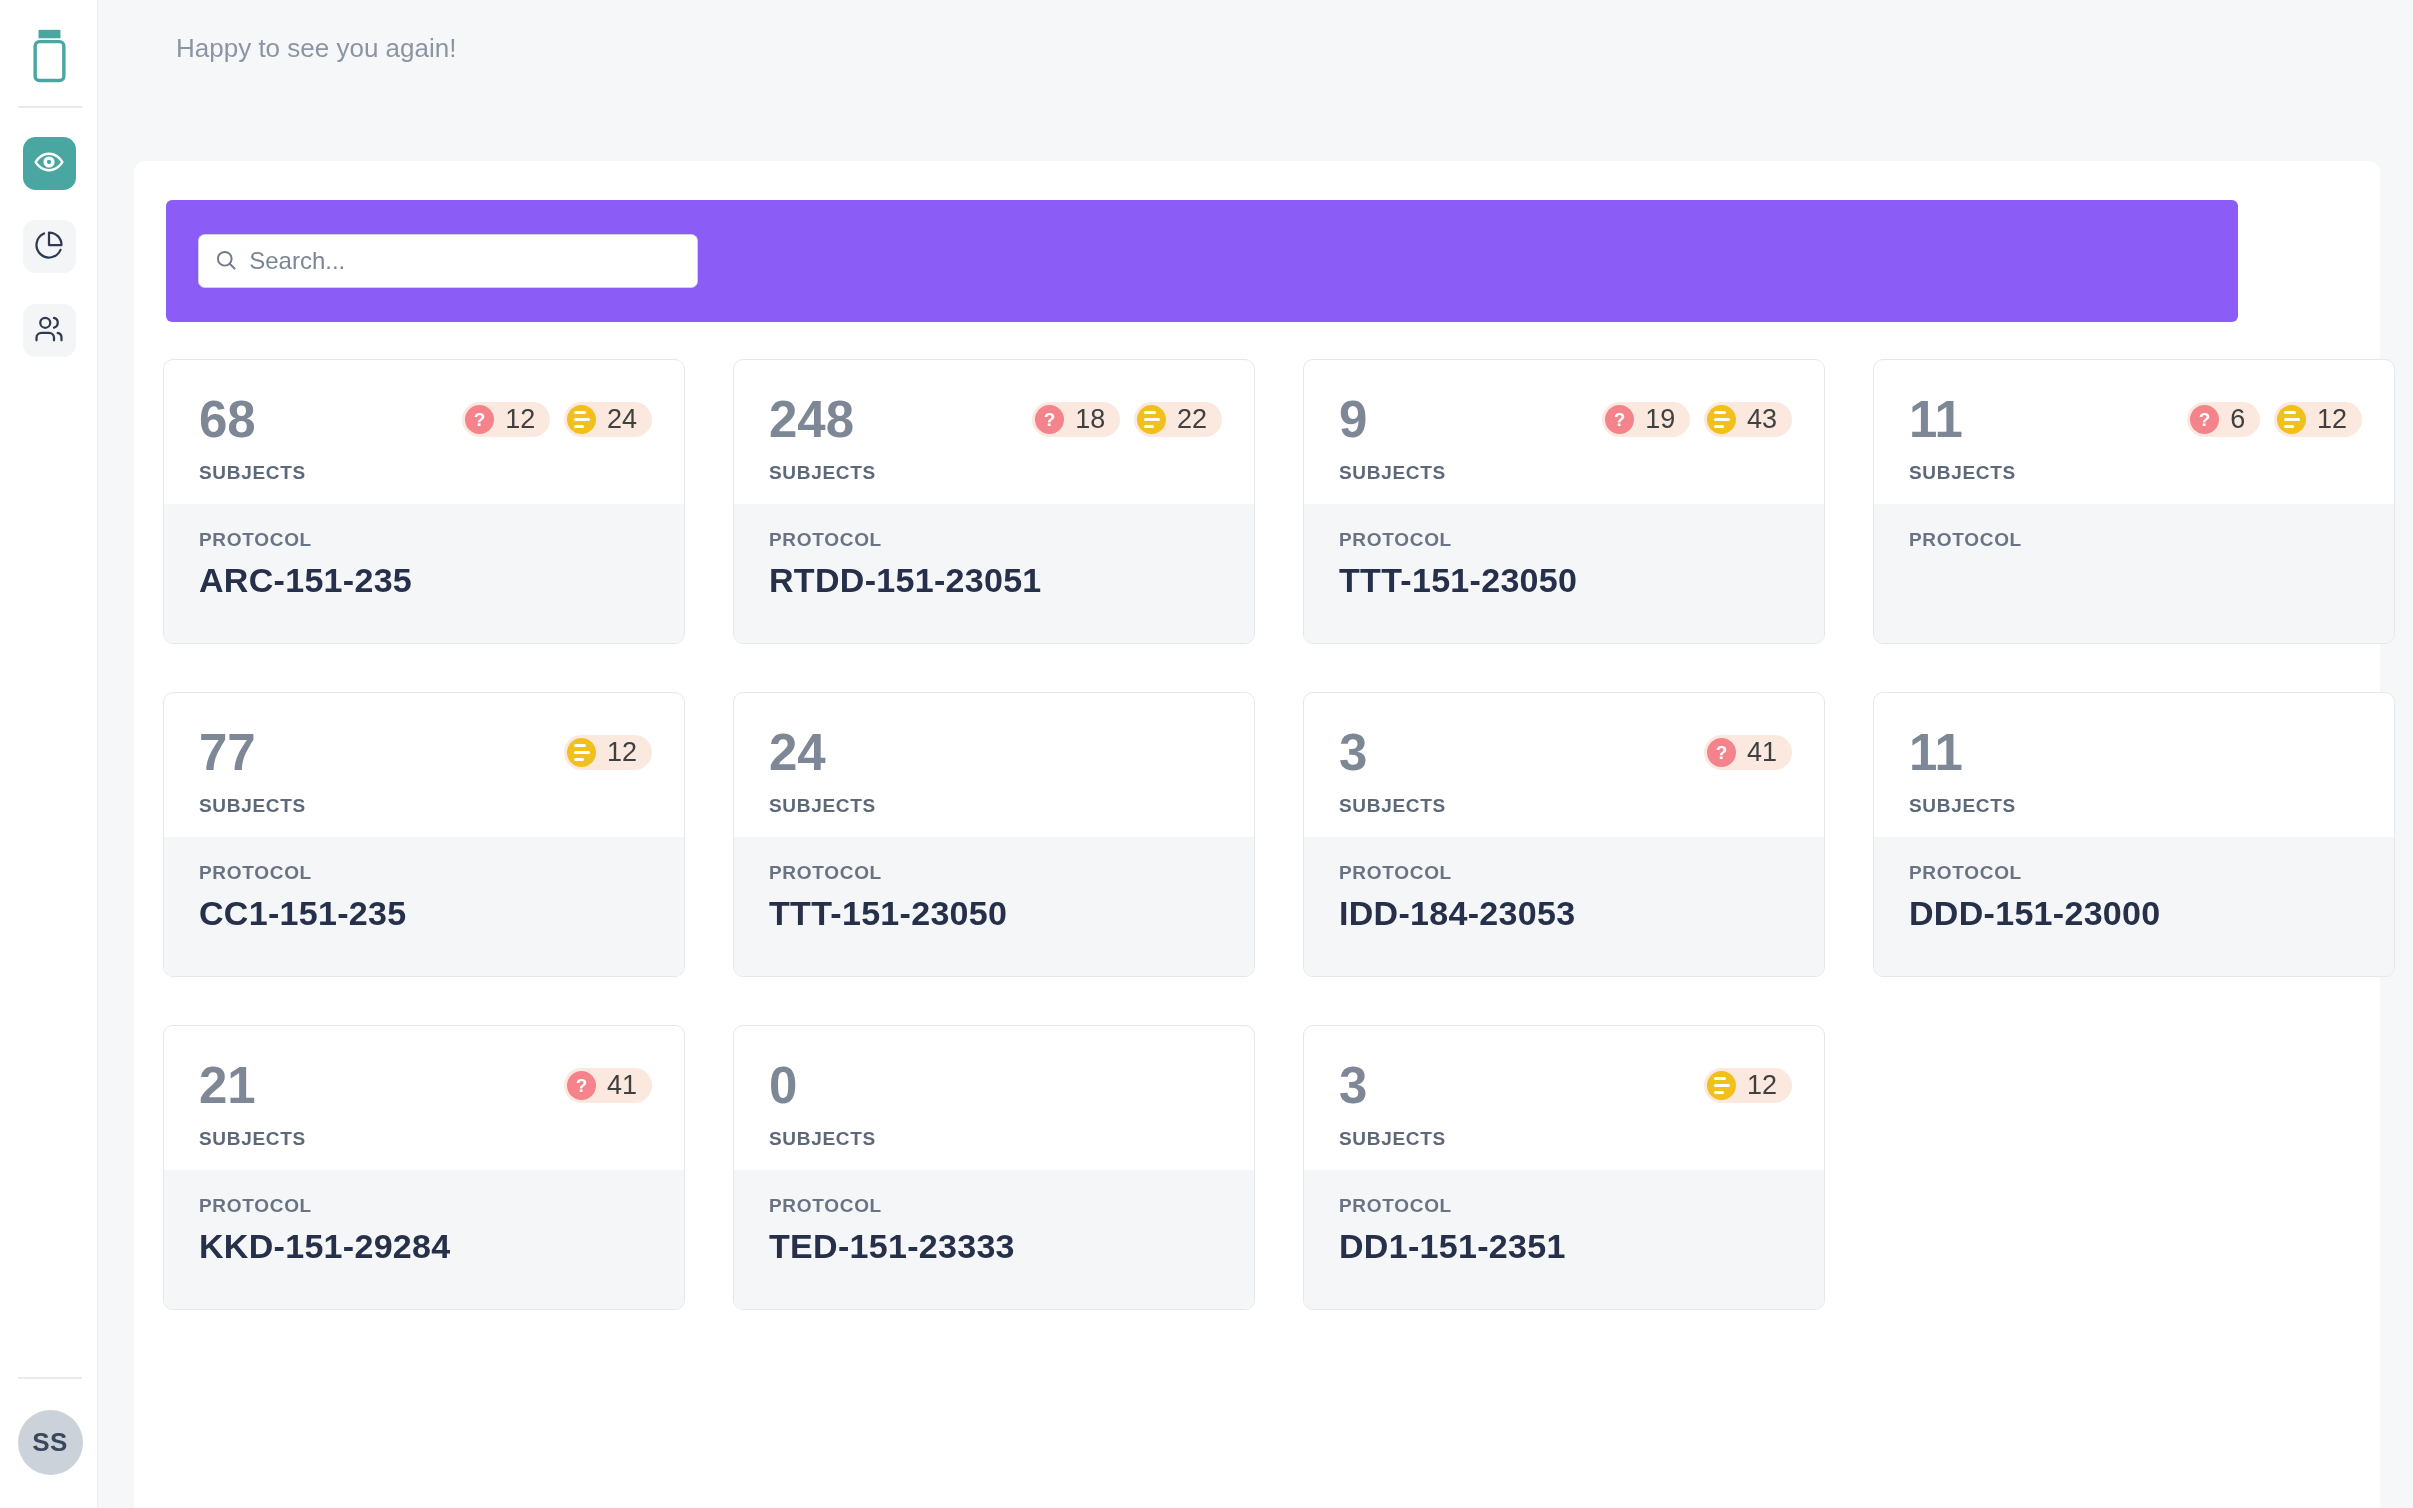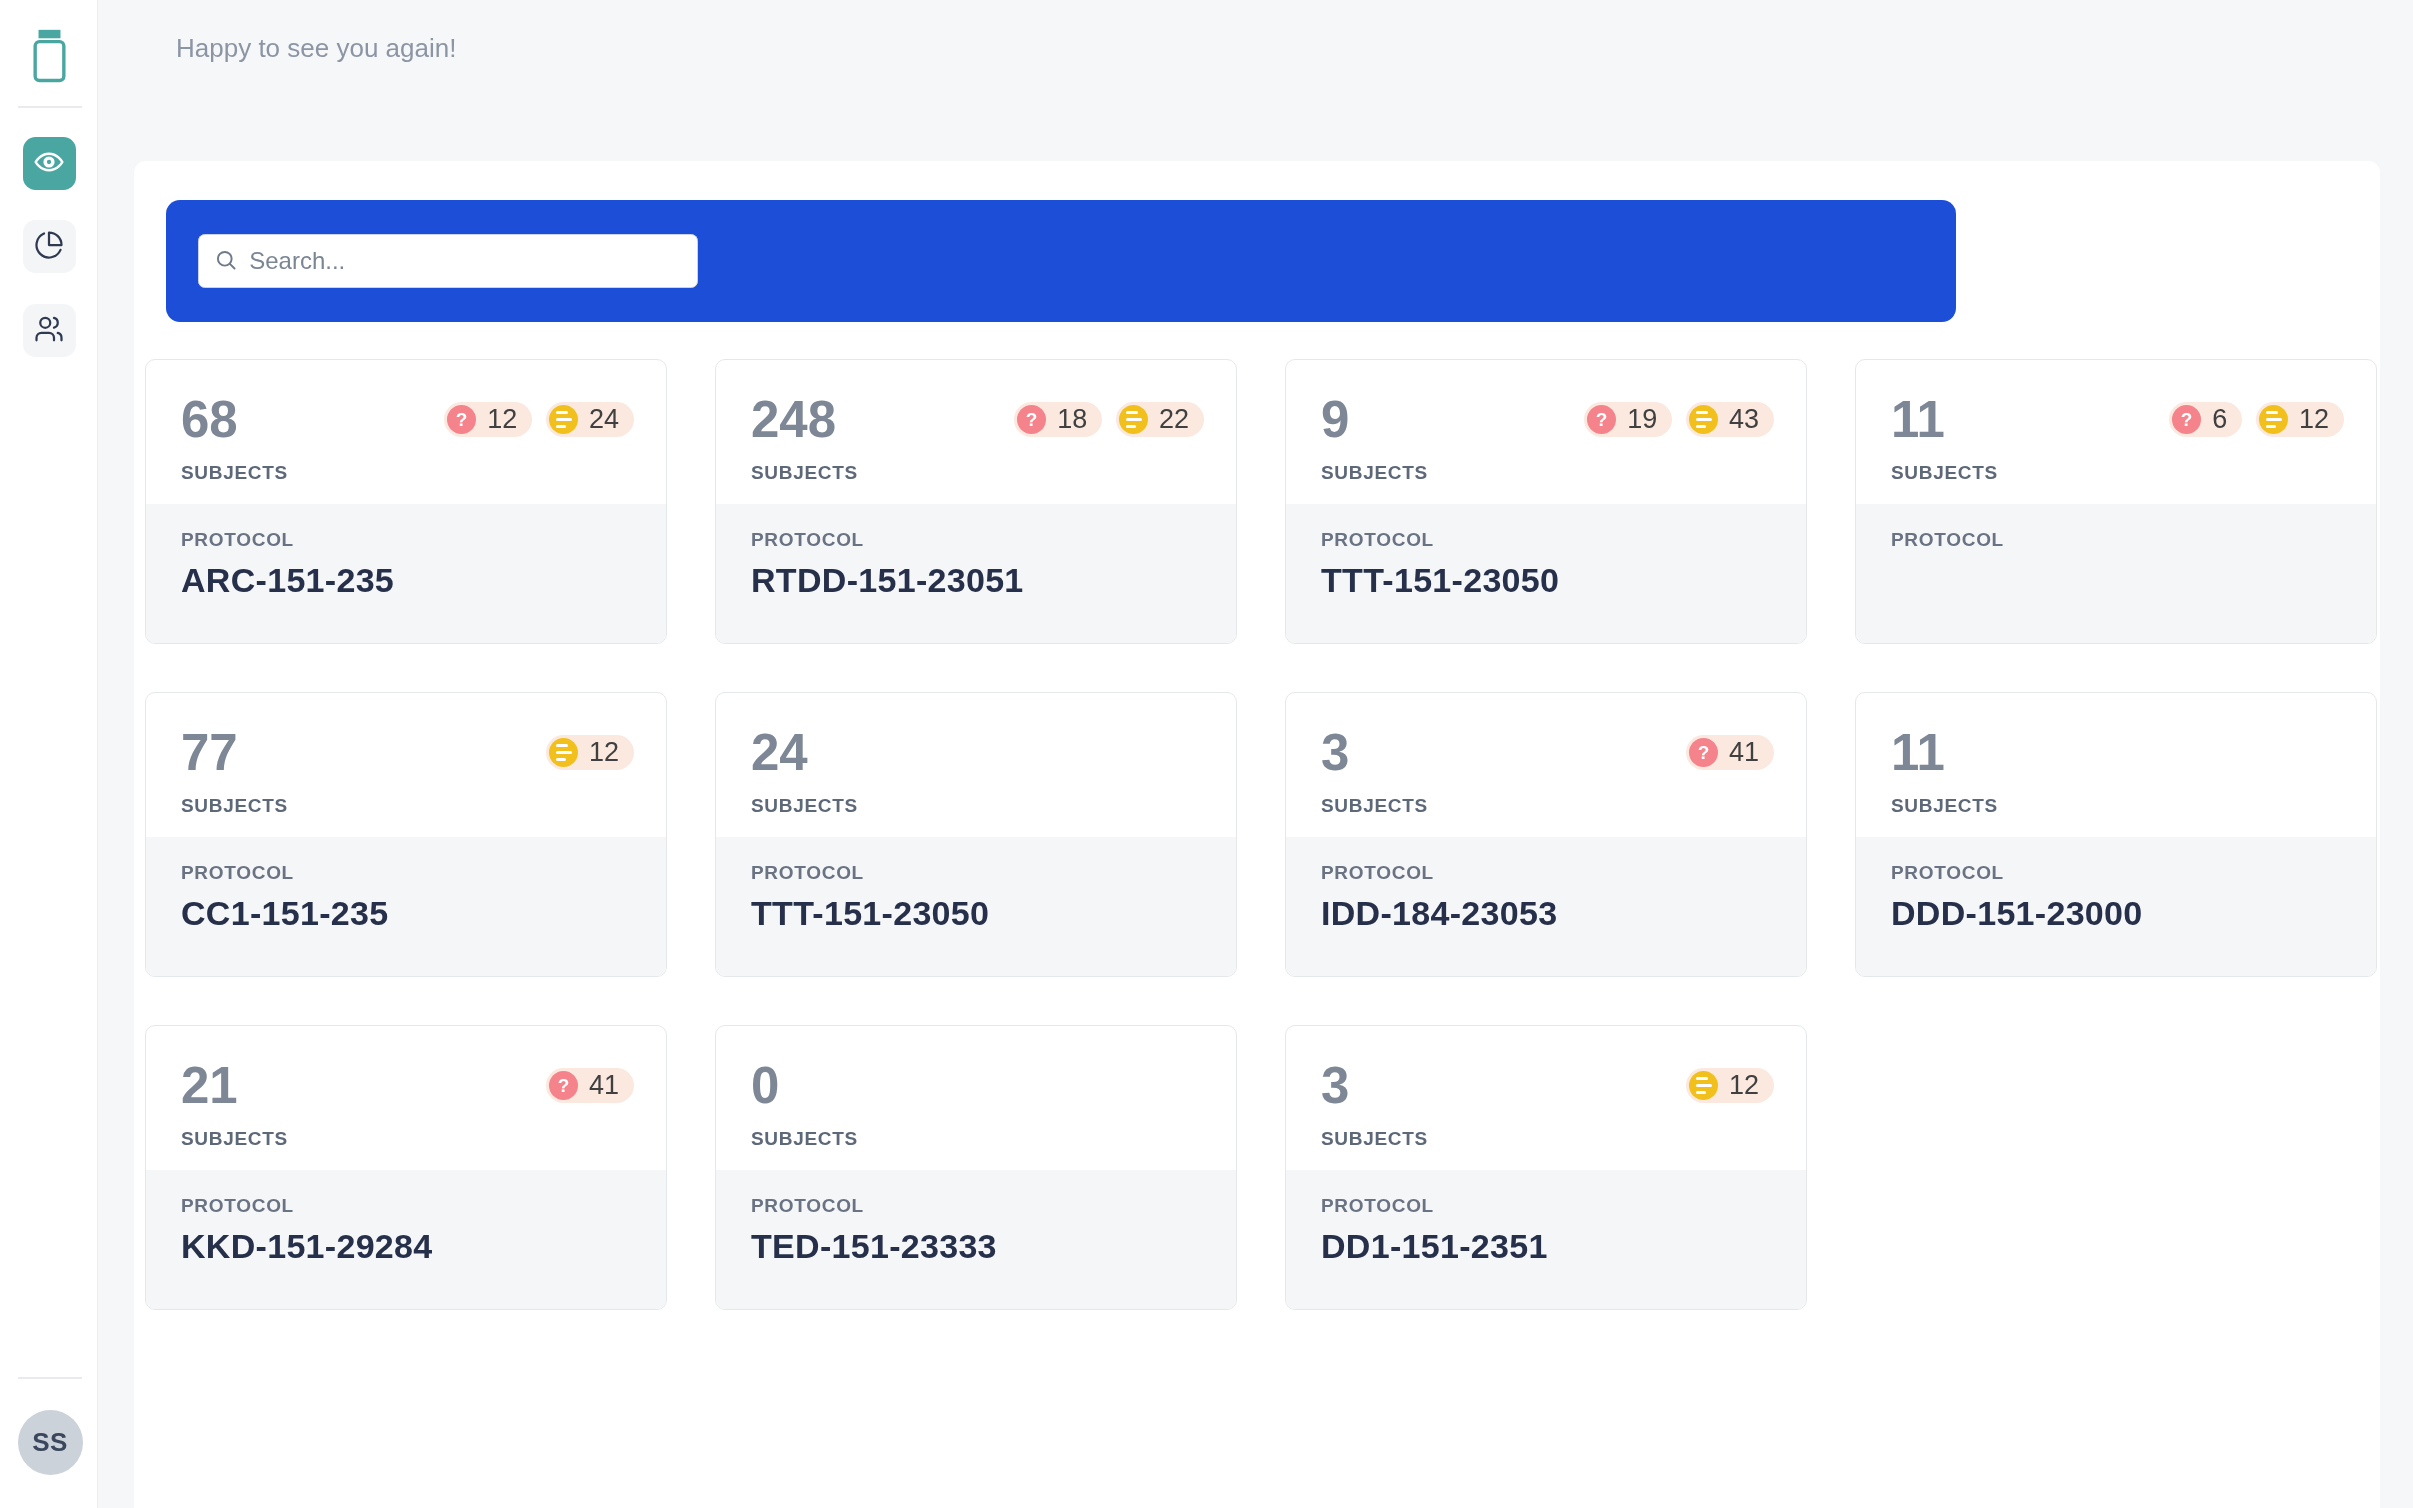--- a/index.html
+++ b/index.html
@@ -41,39 +41,39 @@
   .page-title { margin-top:15px; font-size:47px; line-height:52px; font-weight:bold; color:#2b3245; letter-spacing:-0.4px; }
 
   
   .panel {
     position:absolute; left:134px; top:161px; width:2246px; height:1348px;
     background:#ffffff; border-radius:11.7px 11.7px 0 0;
   }
 
   
   .search-wrap {
-    position:absolute; left:32px; top:39px; width:1790px; height:122px;
-    background:#1d4ed8; border-radius:14px;
+    position:absolute; left:32px; top:39px; width:2072px; height:122px;
+    background:#8b5cf6; border-radius:6px;
   }
   .search-box {
     position:absolute; left:32px; top:34px; width:500px; height:54px;
     background:#ffffff; border:1.7px solid #ccd3da; border-radius:6.7px;
     display:flex; align-items:center; padding-left:15px;
   }
   .search-box svg { flex:0 0 auto; }
   .search-box input {
     border:none; outline:none; background:transparent;
     font-family:"Liberation Sans", sans-serif;
     font-size:24px; color:#5d6878; margin-left:11.7px; width:402px;
   }
   .search-box input::placeholder { color:#7b8695; }
 
   
   .cards {
-    position:absolute; left:11px; top:198px;
+    position:absolute; left:29px; top:198px;
     display:grid; grid-template-columns:repeat(4, 522px);
     grid-auto-rows:285px; column-gap:31px; row-gap:35px;gap:48px;
   }
   .card {
     background:#ffffff; border:0.8px solid #e5e8eb; border-radius:10px;
     overflow:hidden; display:flex; flex-direction:column; position:relative; cursor:pointer;
   }
   .card-top { height:144px; position:relative; padding:34px 34px 0 35px; }
   .card-num { font-size:51px; font-weight:bold; color:#7d8795; line-height:1; }
   .card-sublabel { margin-top:17px; font-size:19px; font-weight:bold; color:#5d6878; letter-spacing:0.7px; }

